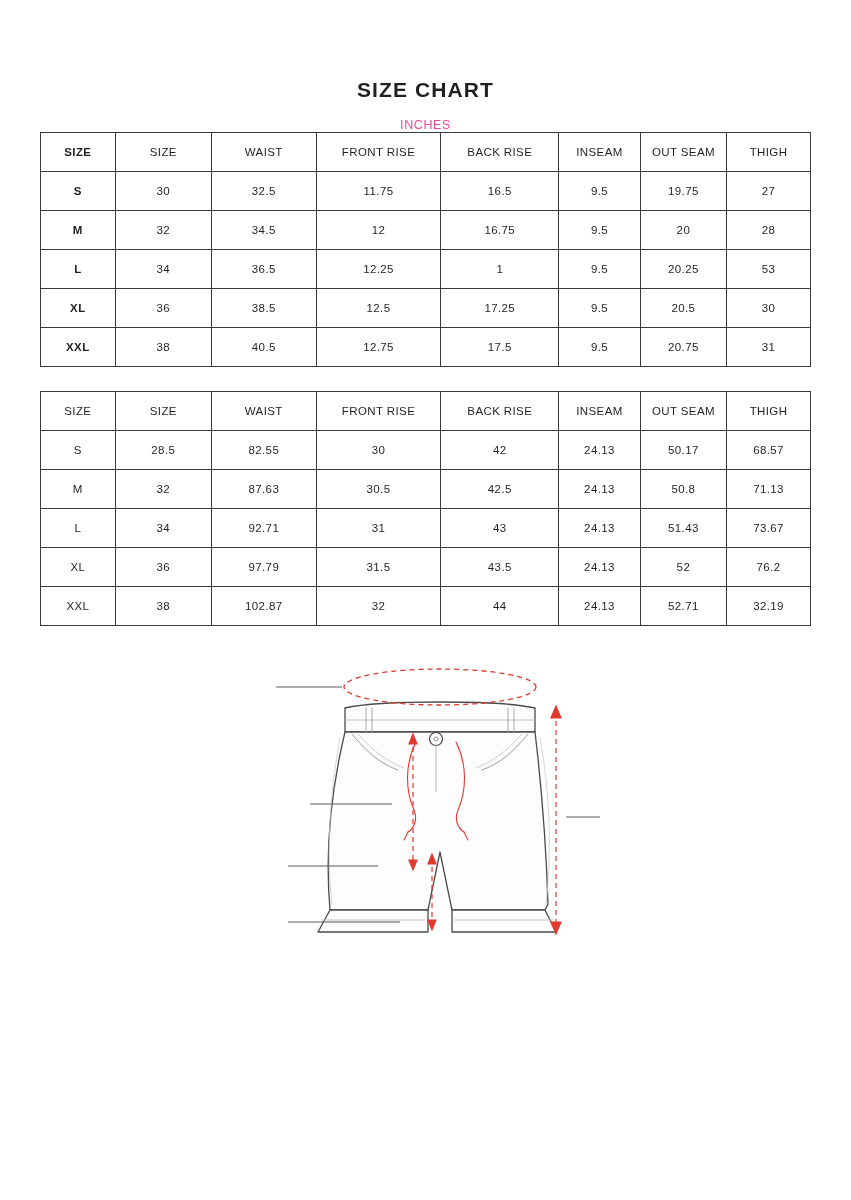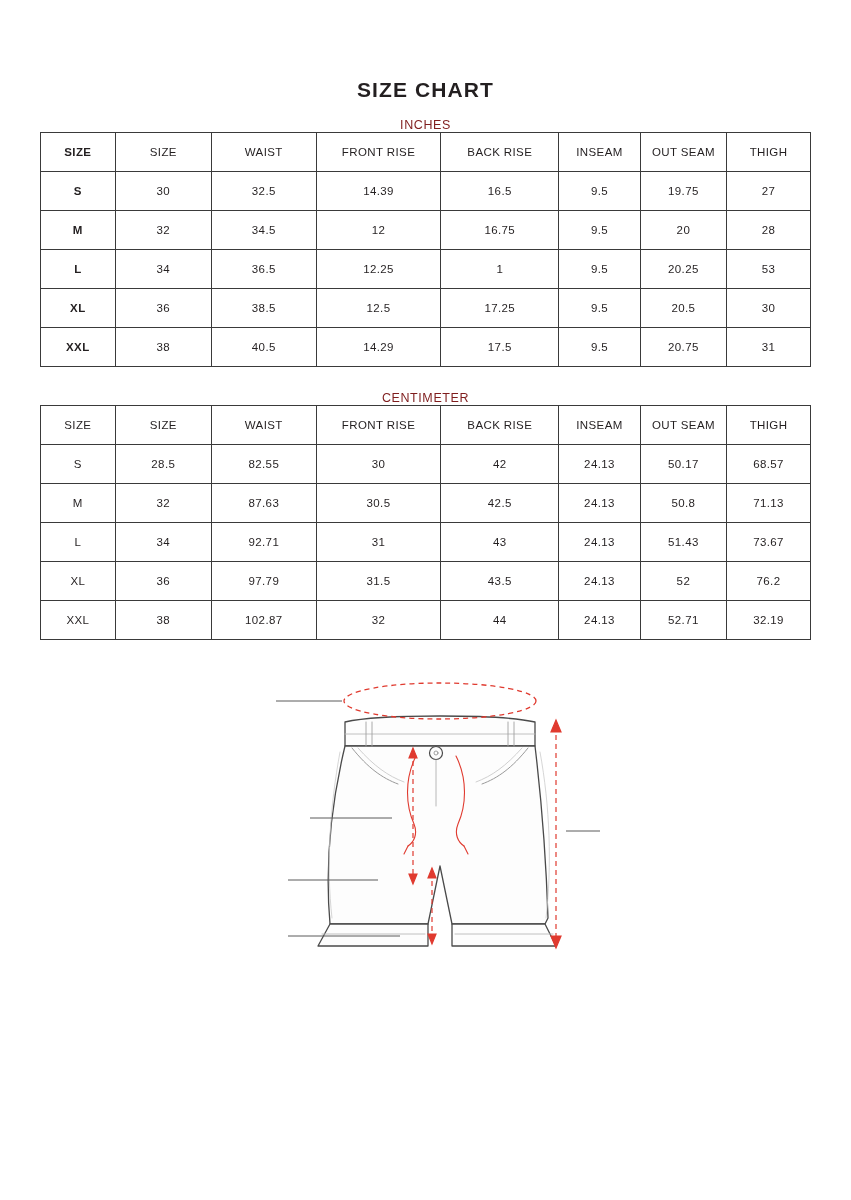--- a/index.html
+++ b/index.html
@@ -23,21 +23,21 @@
     font-weight: bold;
     letter-spacing: 1.1px;
     margin: 0;
     padding-top: 78px;
   }
   .unit-label {
     text-align: center;
     font-size: 12.5px;
     letter-spacing: 0.6px;
     margin: 0;
-    color: #7f1d1d;
+    color: #ec4899;
   }
   .table-wrap { padding: 0 40px; }
   table {
     width: 100%;
     border-collapse: collapse;
     table-layout: fixed;
   }
   th, td {
     border: 1px solid #3a3a3a;
     text-align: center;
@@ -104,21 +104,21 @@
           <th>INSEAM</th>
           <th>OUT SEAM</th>
           <th>THIGH</th>
         </tr>
       </thead>
       <tbody>
         <tr>
           <td class="sizecell">S</td>
           <td>30</td>
           <td>32.5</td>
-          <td>14.39</td>
+          <td>11.75</td>
           <td>16.5</td>
           <td>9.5</td>
           <td>19.75</td>
           <td>27</td>
         </tr>
         <tr>
           <td class="sizecell">M</td>
           <td>32</td>
           <td>34.5</td>
           <td>12</td>
@@ -144,33 +144,32 @@
           <td>12.5</td>
           <td>17.25</td>
           <td>9.5</td>
           <td>20.5</td>
           <td>30</td>
         </tr>
         <tr>
           <td class="sizecell">XXL</td>
           <td>38</td>
           <td>40.5</td>
-          <td>14.29</td>
+          <td>12.75</td>
           <td>17.5</td>
           <td>9.5</td>
           <td>20.75</td>
           <td>31</td>
         </tr>
       </tbody>
     </table>
   </div>
 
   <div class="spacer-2"></div>
 
-  <p class="unit-label">CENTIMETER</p>
 
   <div class="table-wrap">
     <table>
       <colgroup>
         <col class="c0">
           <col class="c1">
           <col class="c2">
           <col class="c3">
         <col class="c4">
           <col class="c5">

